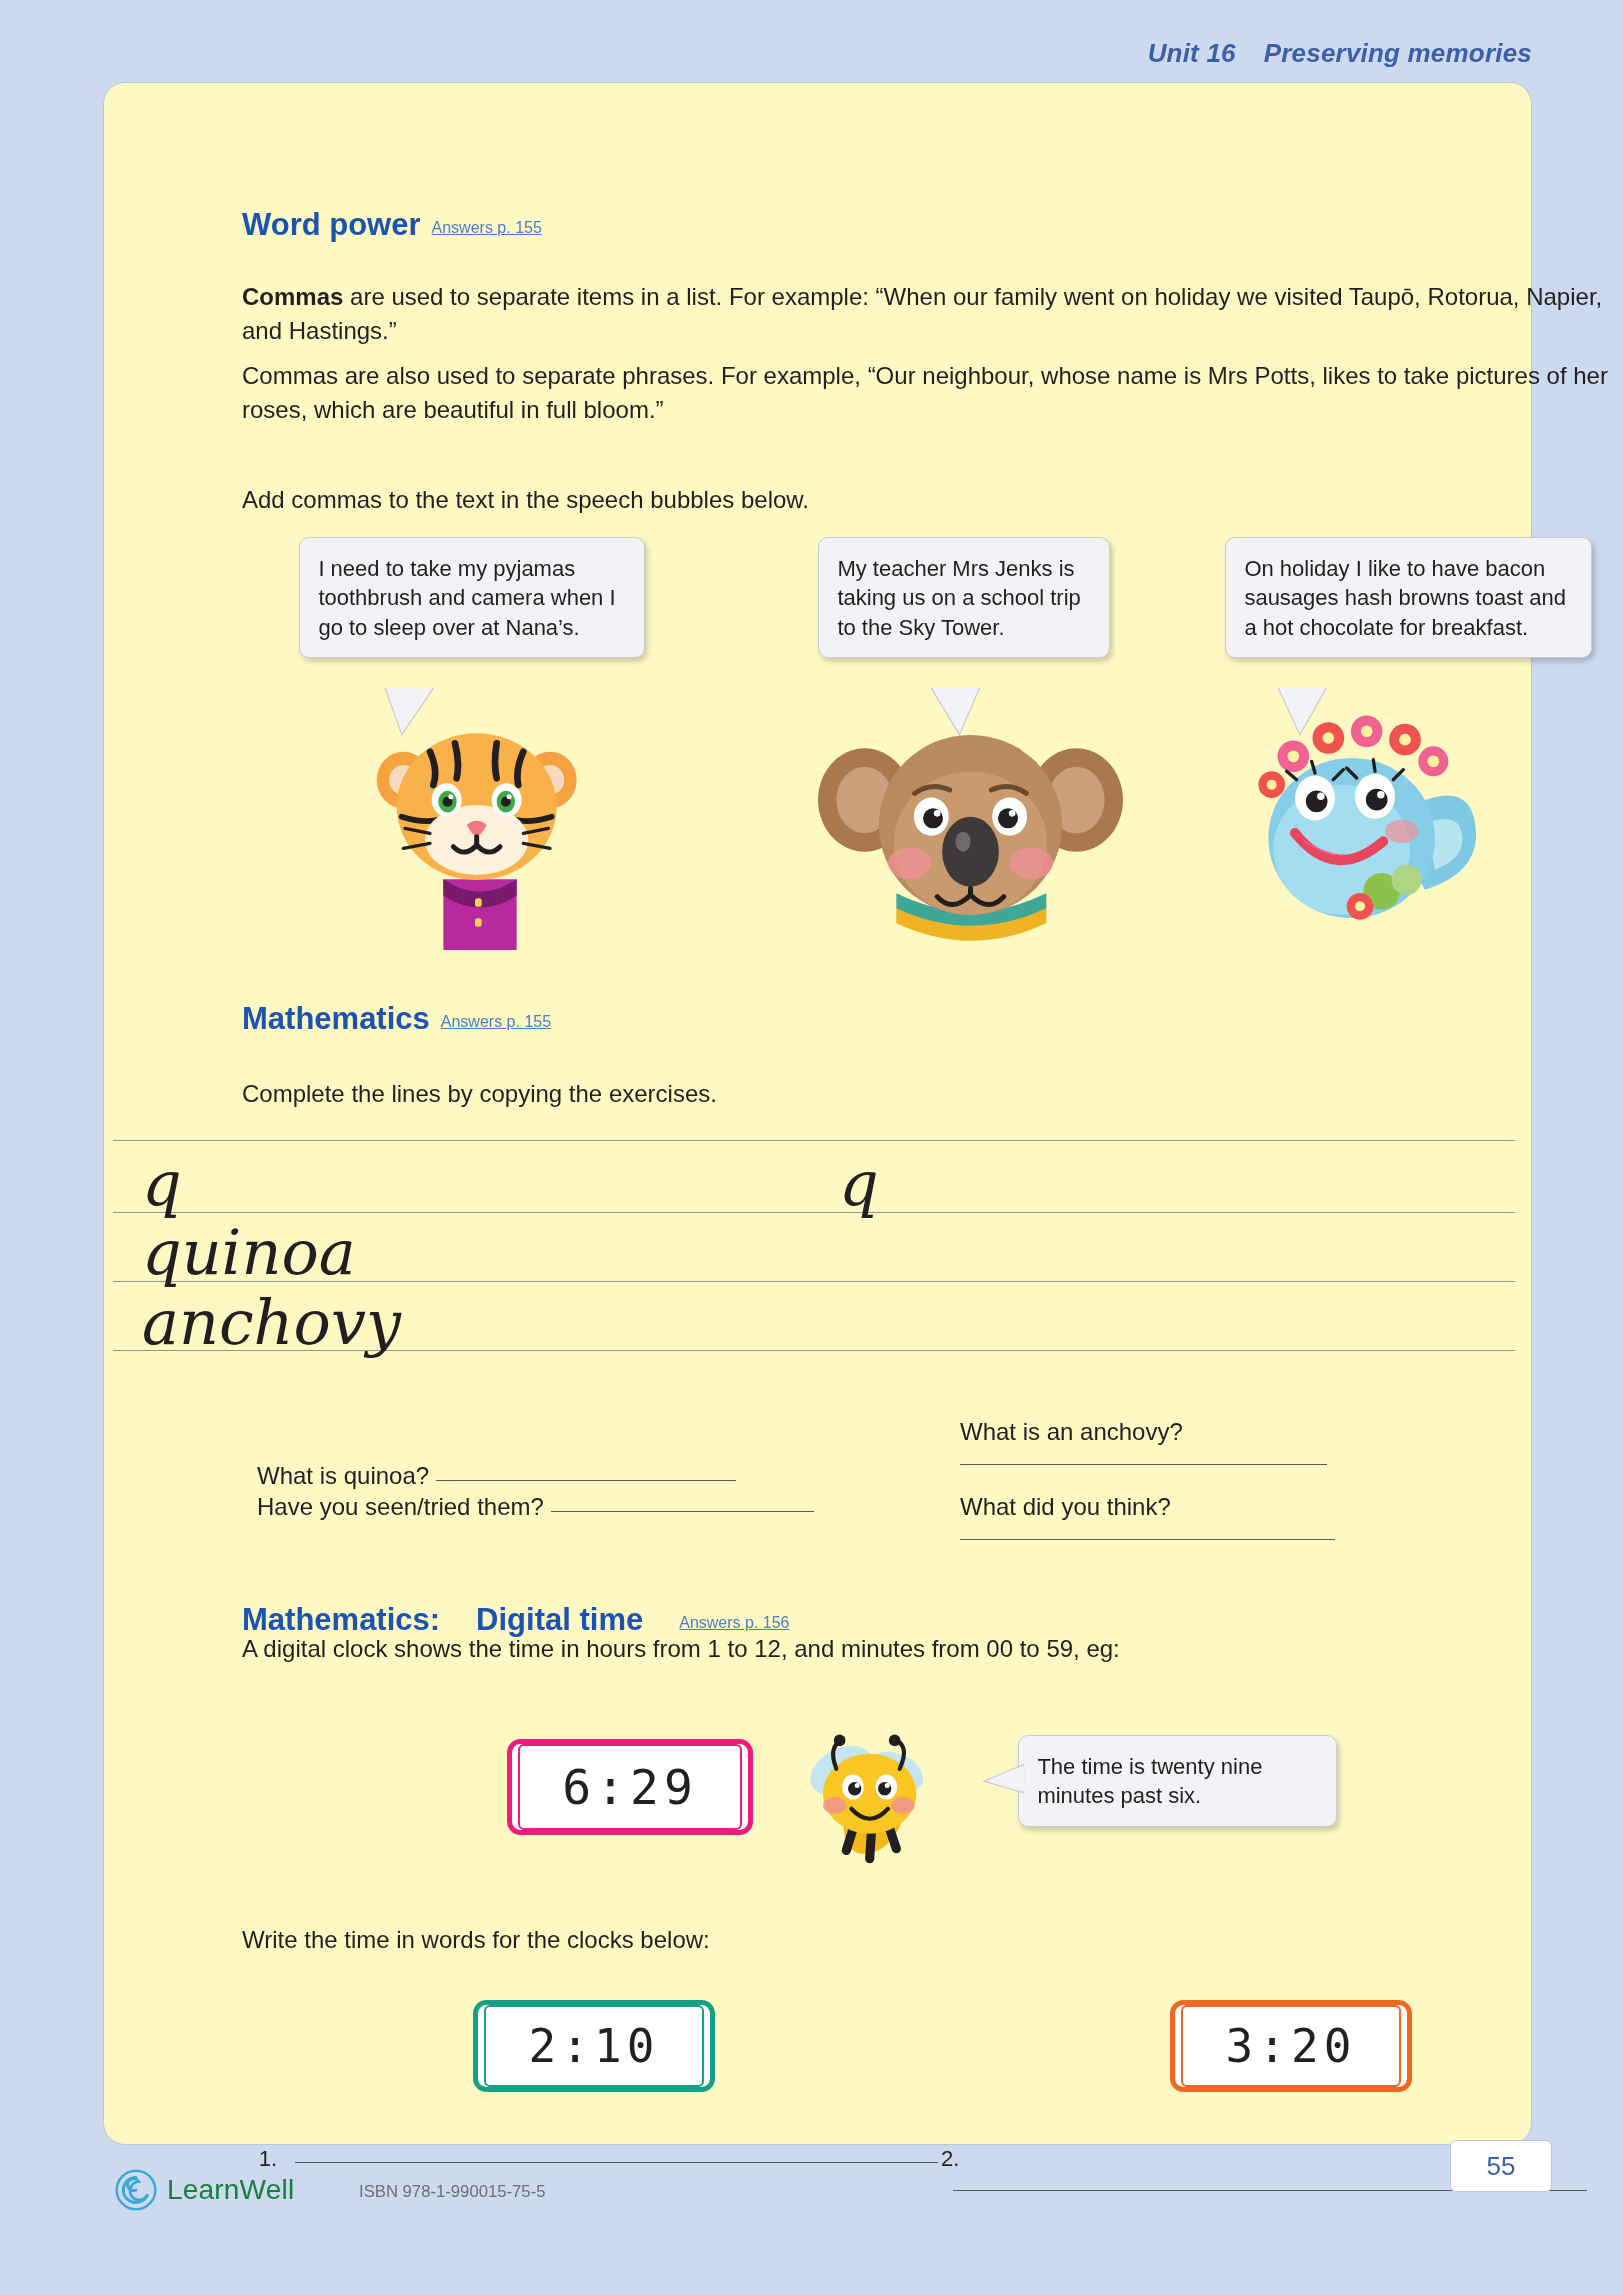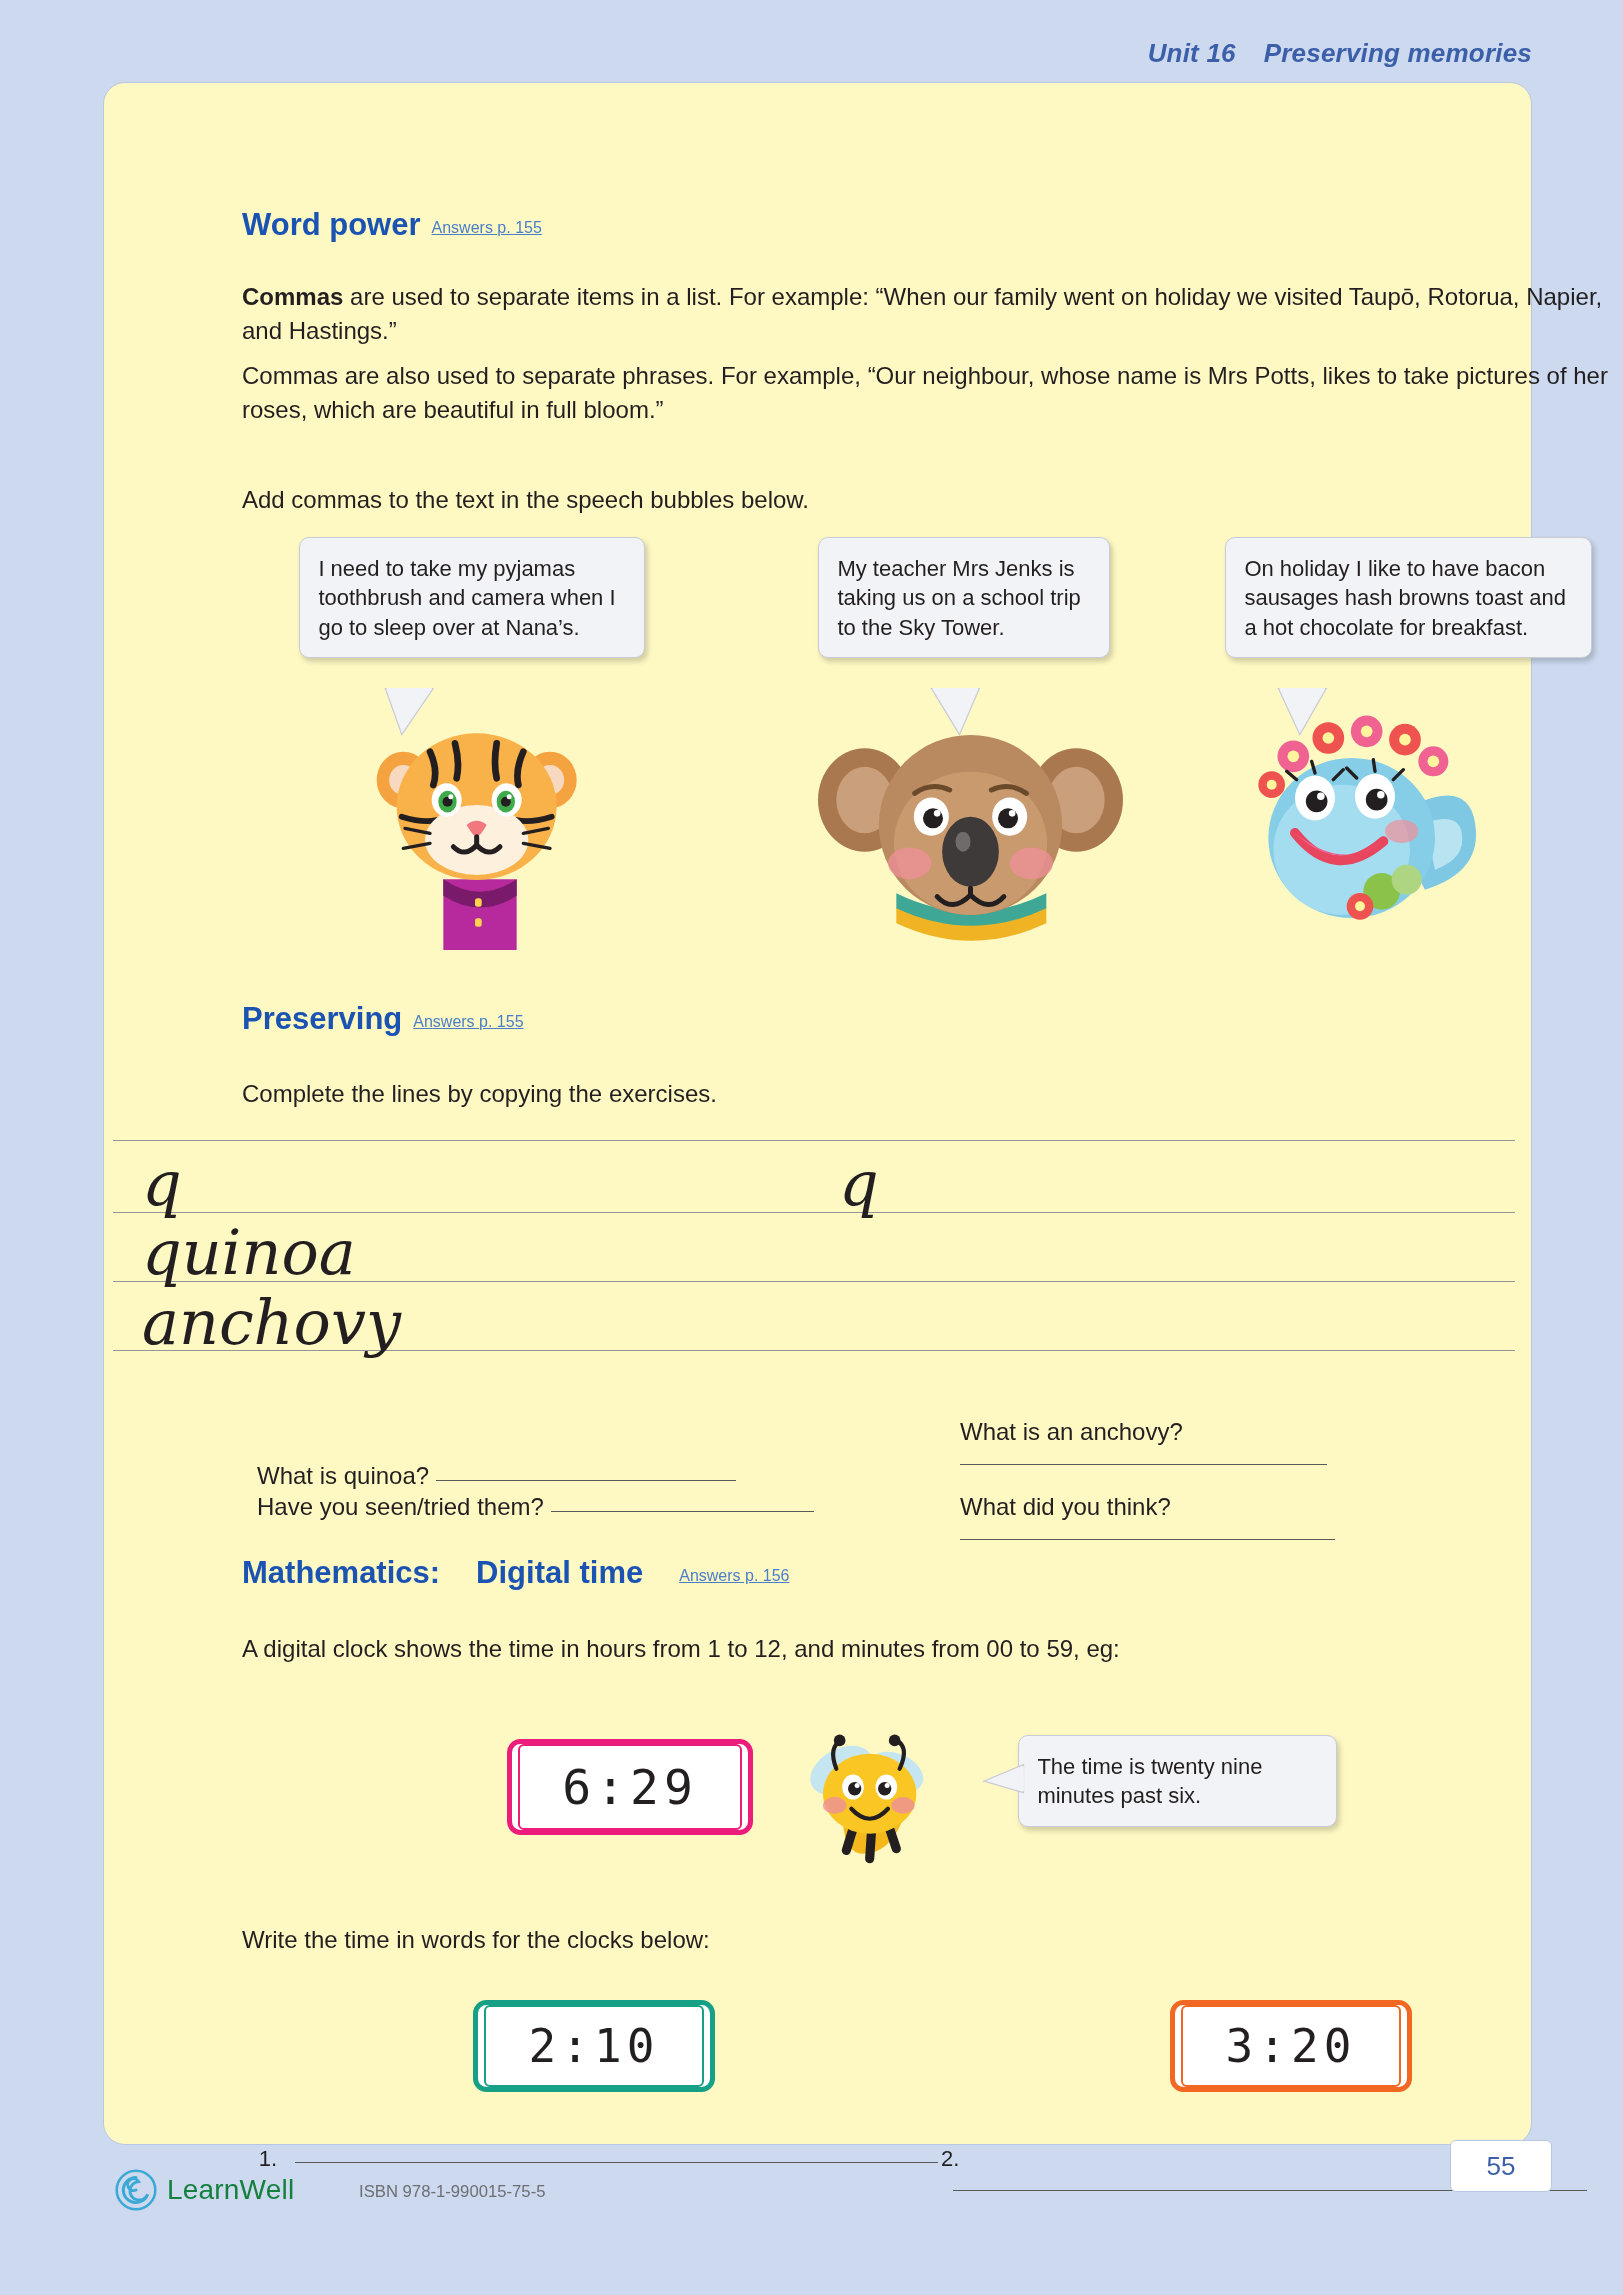--- a/index.html
+++ b/index.html
@@ -304,21 +304,21 @@
         <g>
           <circle cx="176" cy="232" r="22" fill="#8bc34a"></circle>
           <circle cx="206" cy="218" r="18" fill="#aed581"></circle>
           <circle cx="150" cy="250" r="16" fill="#ef5350"></circle>
             <circle cx="150" cy="250" r="6" fill="#fff59d"></circle>
         </g>
       </svg>
     </div>
 
     <div class="sec-head" style="position:absolute; left:0; top:887px;">
-      <span class="title">Preserving</span>
+      <span class="title">Mathematics</span>
       <span class="answers">Answers p. 155</span>
     </div>
     <p class="body" style="position:absolute; left:0; top:961px;">Complete the lines by copying the exercises.</p>
 
     <div class="hw-block" style="top:0;">
       <div class="hw-line" style="top:1024px; left:-129px;"></div>
       <div class="hw-line" style="top:1096px; left:-129px;"></div>
       <div class="hw-line" style="top:1165px; left:-129px;"></div>
       <div class="hw-line" style="top:1234px; left:-129px;"></div>
 
@@ -338,21 +338,21 @@
     </div>
     <div class="q-row" style="left:15px; top:1377px;">
       <span>Have you seen/tried them?</span>
       <span class="q-rule" style="width:263px;"></span>
     </div>
     <div class="q-row" style="left:718px; top:1377px;">
       <span>What did you think?</span>
       <span class="q-rule" style="width:375px;"></span>
     </div>
 
-    <div class="sec-head" style="position:absolute; left:0; top:1441px;gap:36px;">
+    <div class="sec-head" style="position:absolute; left:0; top:1488px;gap:36px;">
       <span class="title">Mathematics:</span>
       <span class="title sub">Digital time</span>
       <span class="answers">Answers p. 156</span>
     </div>
     <p class="body" style="position:absolute; left:0; top:1516px;">A digital clock shows the time in hours from 1 to 12, and minutes from 00 to 59, eg:</p>
 
     <div class="clock" style="left:265px; top:1623px; width:246px; height:96px; border:5.8px solid #ec1c7d;">
       <div class="inner-rect" style="border:2.5px solid #ec1c7d; margin:5.8px;">
         <span class="digits" style="font-size:48px;">6:29</span>
       </div>

